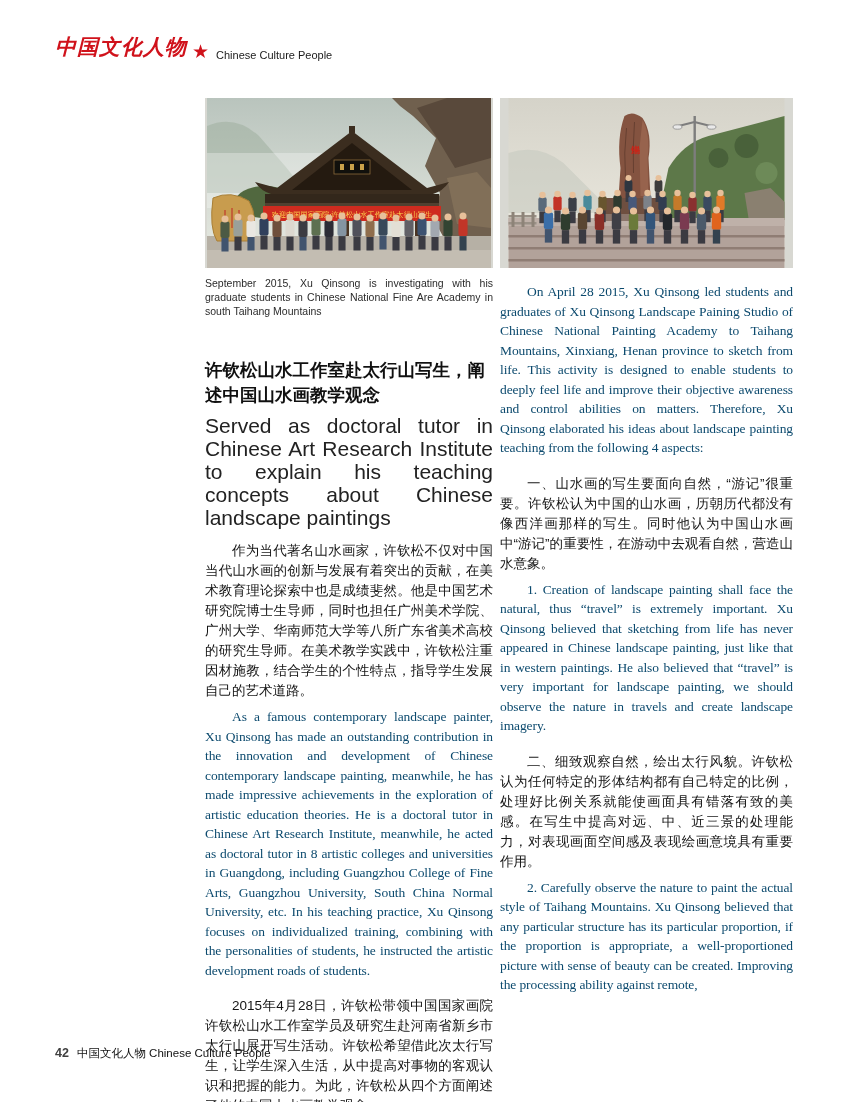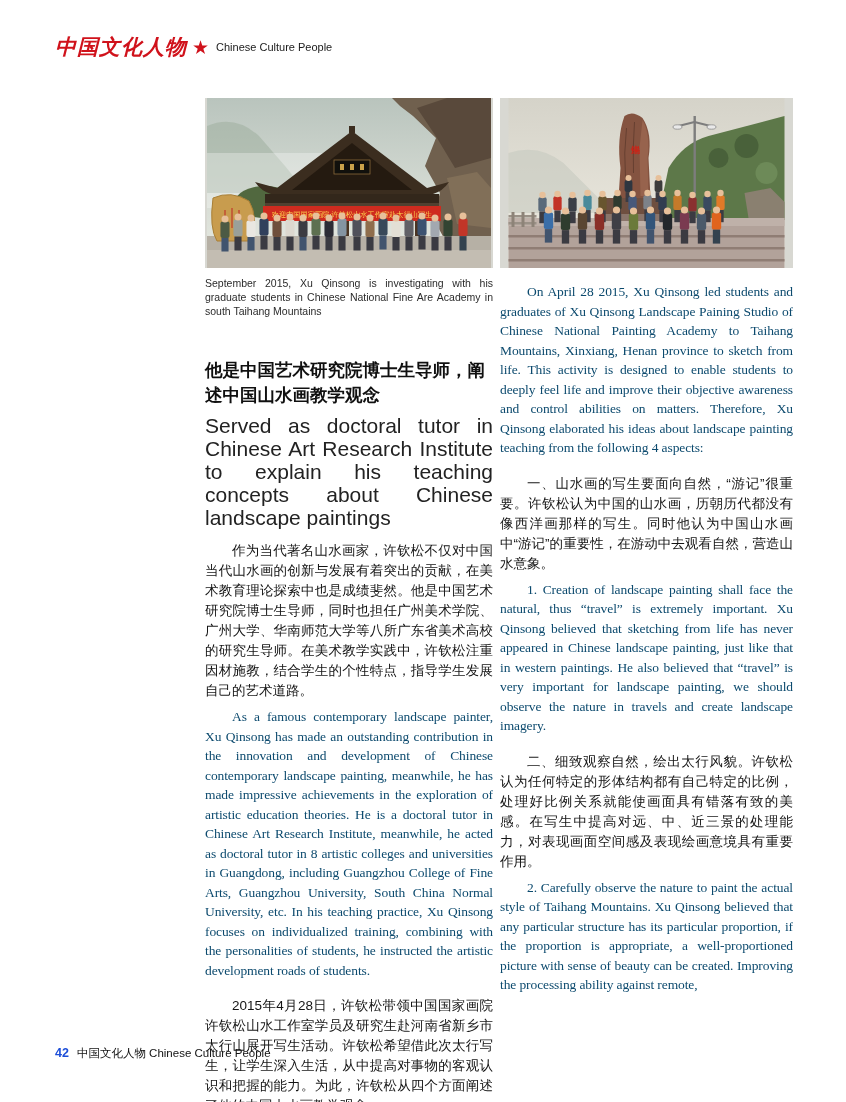--- a/index.html
+++ b/index.html
@@ -1,20 +1,20 @@
 <!DOCTYPE html>
 <html><head>
 <meta charset="utf-8">
 <style>
   html,body{margin:0;padding:0;background:#fff;}
   .page{position:relative;width:846px;height:1102px;background:#ffffff;overflow:hidden;
         font-family:"Liberation Sans",sans-serif;color:#111;}
 
   
-  .masthead{position:absolute;left:55px;top:33px;display:flex;align-items:center;}
+  .masthead{position:absolute;left:55px;top:33px;display:flex;align-items:flex-end;}
   .logo-cn{color:#d0121b;font-size:21px;font-weight:bold;font-style:italic;letter-spacing:1px;
            font-family:"DejaVu Sans",sans-serif;}
   .logo-star{color:#d0121b;font-size:19px;margin-left:5px;line-height:1;}
   .logo-en{color:#1a1a1a;font-size:11px;font-weight:normal;margin-left:7px;}
 
   
   .columns{position:absolute;left:205px;top:98px;width:588px;display:flex;gap:7px;}
   .col{display:block;}
   .col-left{width:288px;}
   .col-right{width:293px;}
@@ -32,21 +32,21 @@
 
   p{margin:0;}
   .cn{font-size:13.5px;line-height:20px;color:#141414;text-align:justify;text-indent:2em;margin-top:6px;}
   .en{font-family:"Liberation Serif","DejaVu Serif",serif;font-size:13.5px;letter-spacing:-0.1px;
       line-height:19.5px;color:#0c4a6e;text-align:justify;text-indent:2em;margin-top:6px;}
   .gap{margin-top:16px;}
   .first-right{margin-top:14px;}
 
   
   .page-footer{position:absolute;left:55px;top:1046px;display:flex;align-items:baseline;gap:8px;}
-  .pageno{font-weight:bold;font-size:12.5px;color:#1d4ed8;}
+  .pageno{font-weight:bold;font-size:12.5px;color:#404040;}
   .footer-text{font-size:11.5px;color:#111;}
 
   .vtext{writing-mode:vertical-rl;text-orientation:upright;}
 </style>
 </head>
 <body>
 
 <div class="page">
 
   <header class="masthead">
@@ -157,21 +157,21 @@
                 <rect x="252.45" y="138.1" width="7.1" height="14.4" fill="#33424f"></rect>
                 <circle cx="256" cy="118" r="3.5" fill="#e7c09a"></circle>
               </g>
           </svg>
         </div>
         <figcaption>
           <div class="cap-en">September 2015, Xu Qinsong is investigating with his graduate students in Chinese National Fine Are Academy in south Taihang Mountains</div>
         </figcaption>
       </figure>
 
-      <h1 class="title-cn">他是中国艺术研究院博士生导师，阐述中国山水画教学观念</h1>
+      <h1 class="title-cn">许钦松山水工作室赴太行山写生，阐述中国山水画教学观念</h1>
       <h2 class="title-en">Served as doctoral tutor in Chinese Art Research Institute to explain his teaching concepts about Chinese landscape paintings</h2>
 
       <p class="cn">作为当代著名山水画家，许钦松不仅对中国当代山水画的创新与发展有着突出的贡献，在美术教育理论探索中也是成绩斐然。他是中国艺术研究院博士生导师，同时也担任广州美术学院、广州大学、华南师范大学等八所广东省美术高校的研究生导师。在美术教学实践中，许钦松注重因材施教，结合学生的个性特点，指导学生发展自己的艺术道路。</p>
       <p class="en">As a famous contemporary landscape painter, Xu Qinsong has made an outstanding contribution in the innovation and development of Chinese contemporary landscape painting, meanwhile, he has made impressive achievements in the exploration of artistic education theories. He is a doctoral tutor in Chinese Art Research Institute, meanwhile, he acted as doctoral tutor in 8 artistic colleges and universities in Guangdong, including Guangzhou College of Fine Arts, Guangzhou University, South China Normal University, etc. In his teaching practice, Xu Qinsong focuses on individualized training, combining with the personalities of students, he instructed the artistic development roads of students.</p>
       <p class="cn gap">2015年4月28日，许钦松带领中国国家画院许钦松山水工作室学员及研究生赴河南省新乡市太行山展开写生活动。许钦松希望借此次太行写生，让学生深入生活，从中提高对事物的客观认识和把握的能力。为此，许钦松从四个方面阐述了他的中国山水画教学观念。</p>
     </section>
 
     <section class="col col-right">
 
       <figure>

